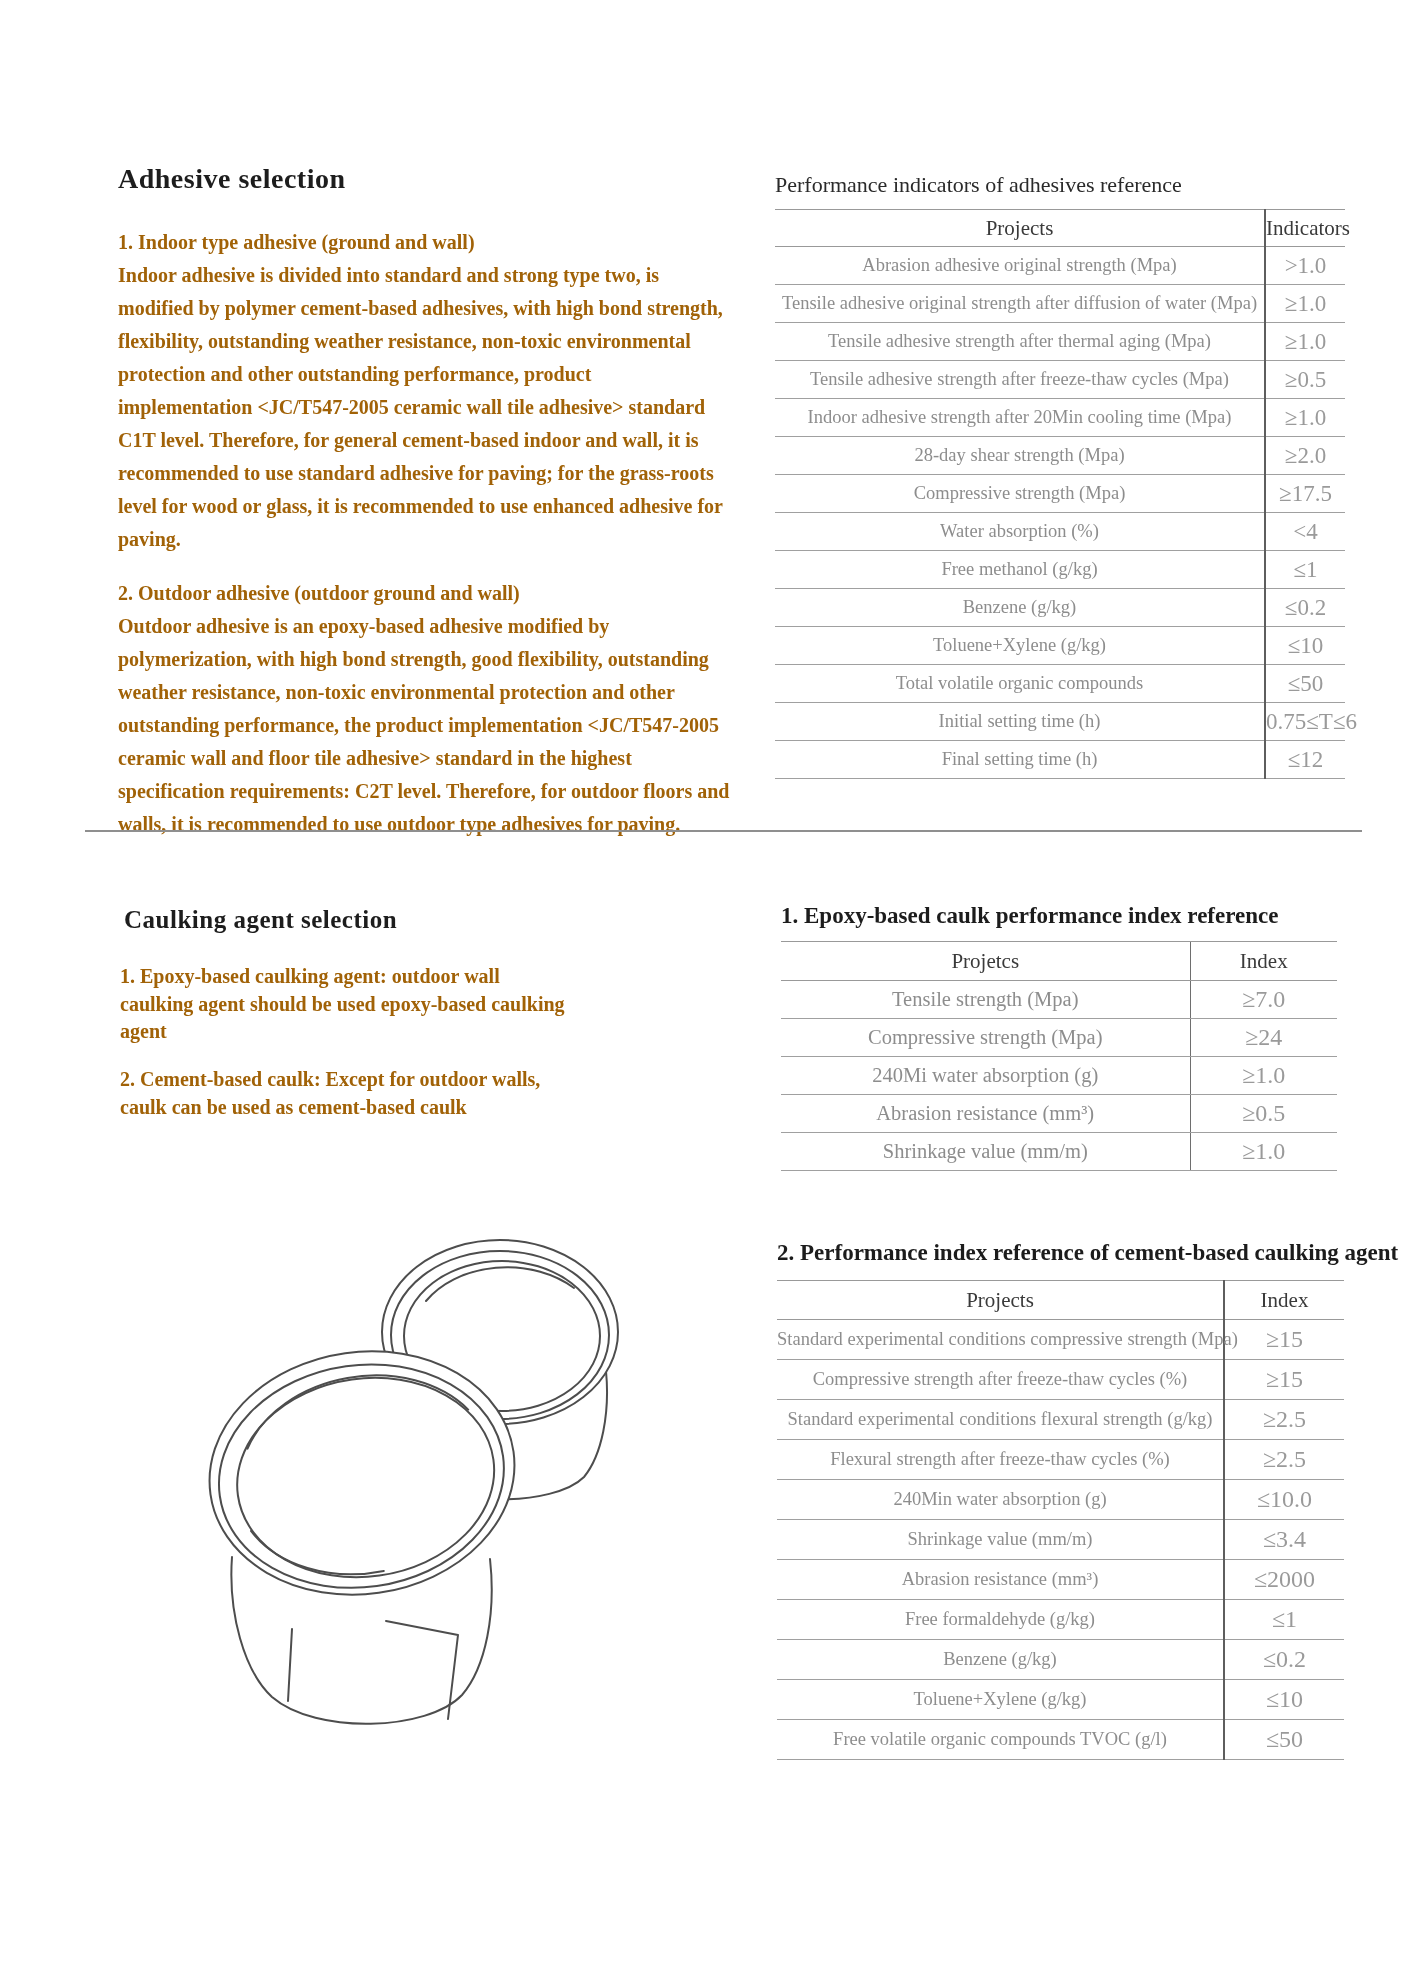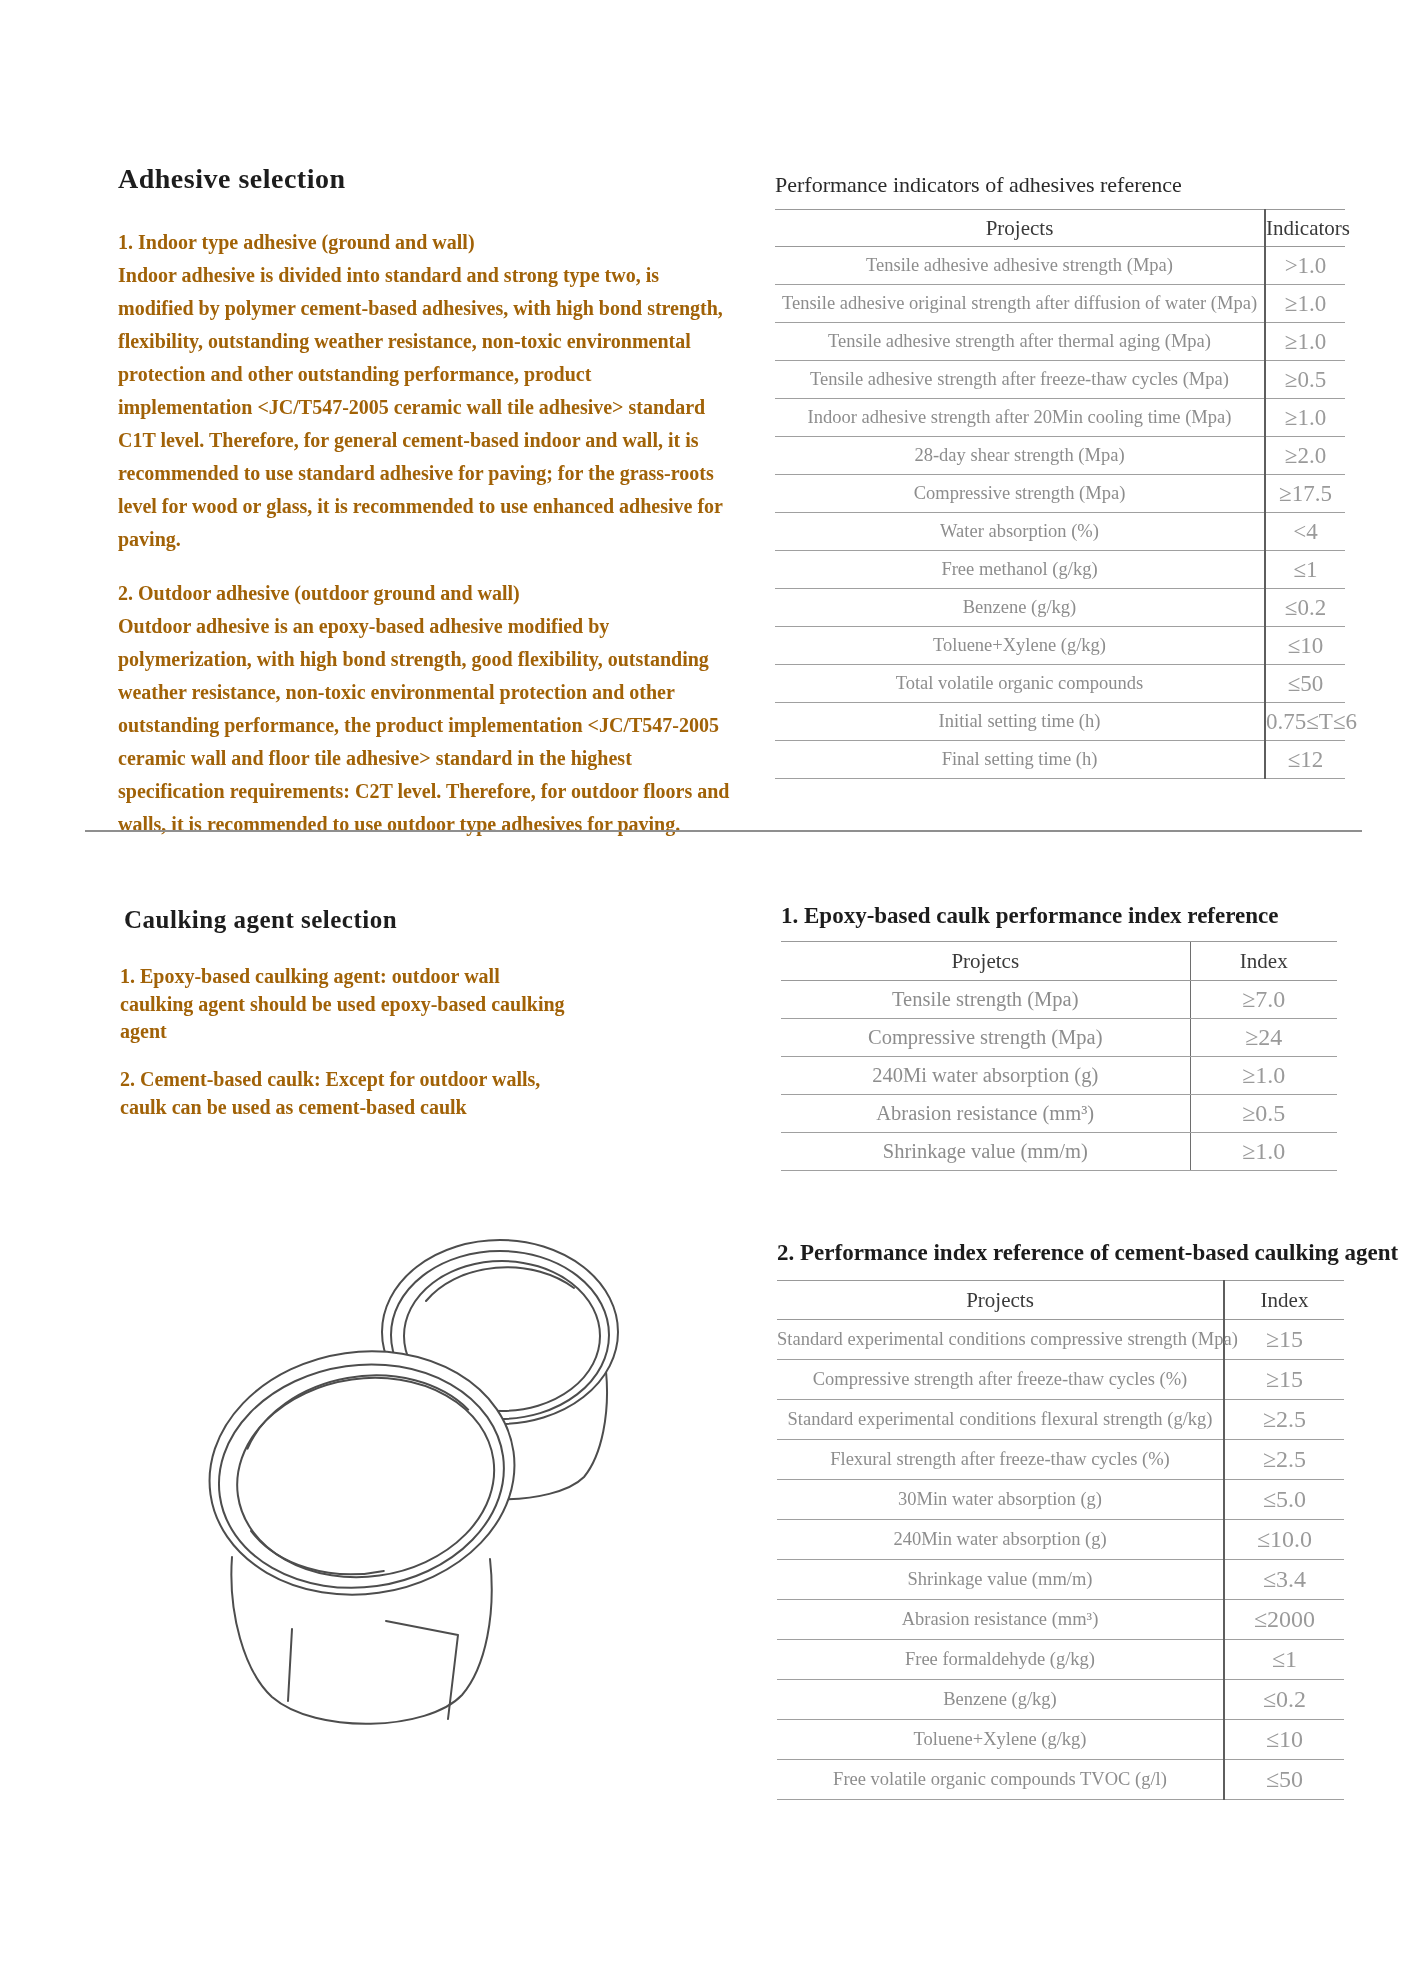--- a/index.html
+++ b/index.html
@@ -134,21 +134,21 @@
           <col style="width:80px">
         </colgroup>
       <thead>
         <tr>
           <th>Projects</th>
           <th class="col2">Indicators</th>
         </tr>
       </thead>
       <tbody>
           <tr>
-            <td class="proj">Tensile adhesive adhesive strength (Mpa)</td>
+            <td class="proj">Abrasion adhesive original strength (Mpa)</td>
             <td class="val col2">&gt;1.0</td>
           </tr>
           <tr>
             <td class="proj">Tensile adhesive original strength after diffusion of water (Mpa)</td>
             <td class="val col2">≥1.0</td>
           </tr>
           <tr>
             <td class="proj">Tensile adhesive strength after thermal aging (Mpa)</td>
             <td class="val col2">≥1.0</td>
           </tr>
@@ -271,24 +271,20 @@
           </tr>
           <tr>
             <td class="proj">Standard experimental conditions flexural strength (g/kg)</td>
             <td class="val col2">≥2.5</td>
           </tr>
           <tr>
             <td class="proj">Flexural strength after freeze-thaw cycles (%)</td>
             <td class="val col2">≥2.5</td>
           </tr>
           <tr>
-            <td class="proj">30Min water absorption (g)</td>
-            <td class="val col2">≤5.0</td>
-          </tr>
-          <tr>
             <td class="proj">240Min water absorption (g)</td>
             <td class="val col2">≤10.0</td>
           </tr>
           <tr>
             <td class="proj">Shrinkage value (mm/m)</td>
             <td class="val col2">≤3.4</td>
           </tr>
           <tr>
             <td class="proj">Abrasion resistance (mm³)</td>
             <td class="val col2">≤2000</td>

